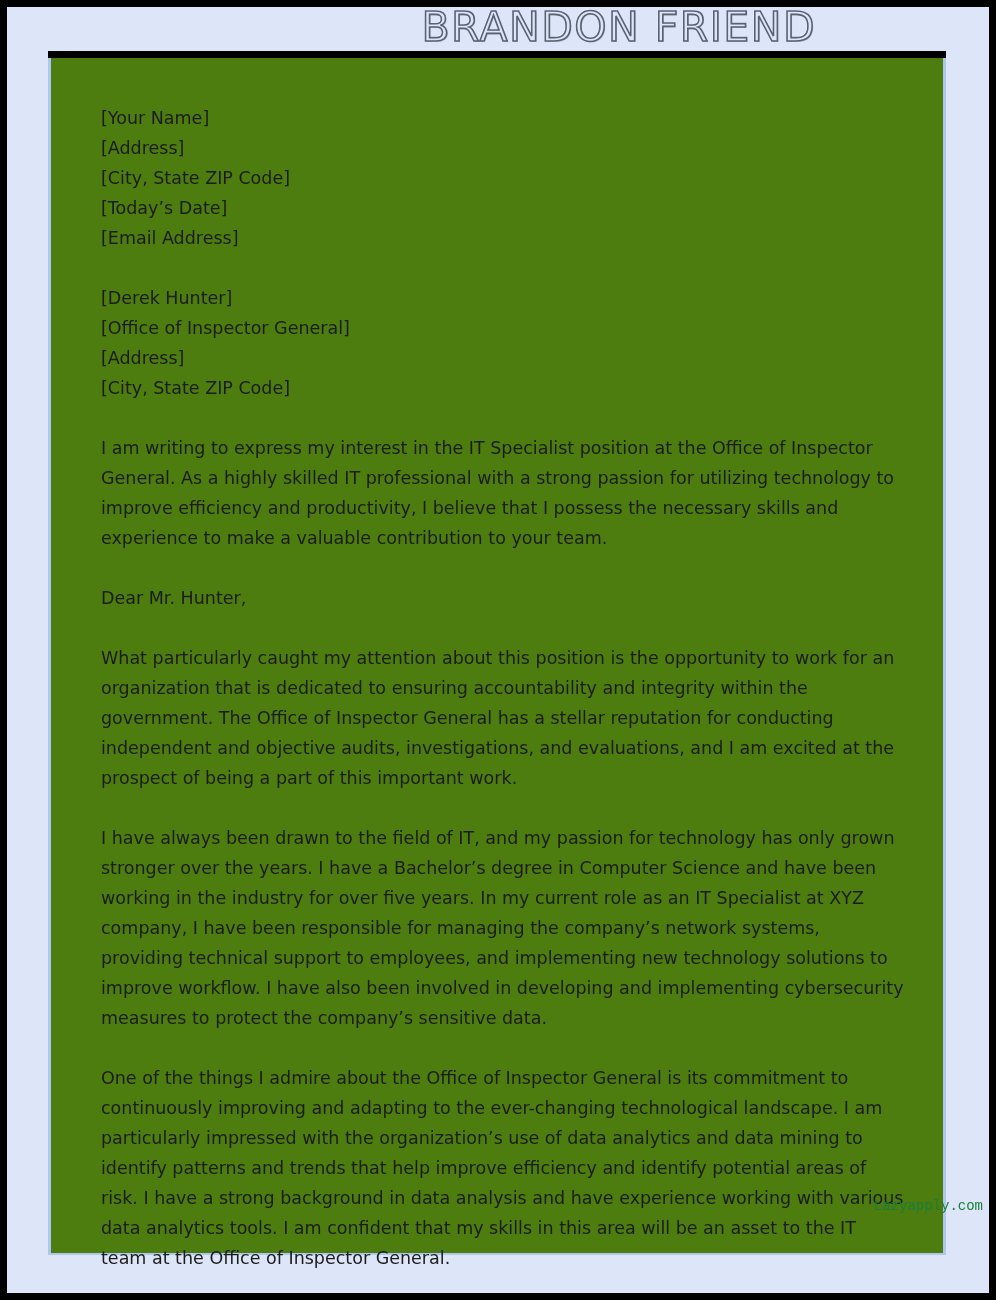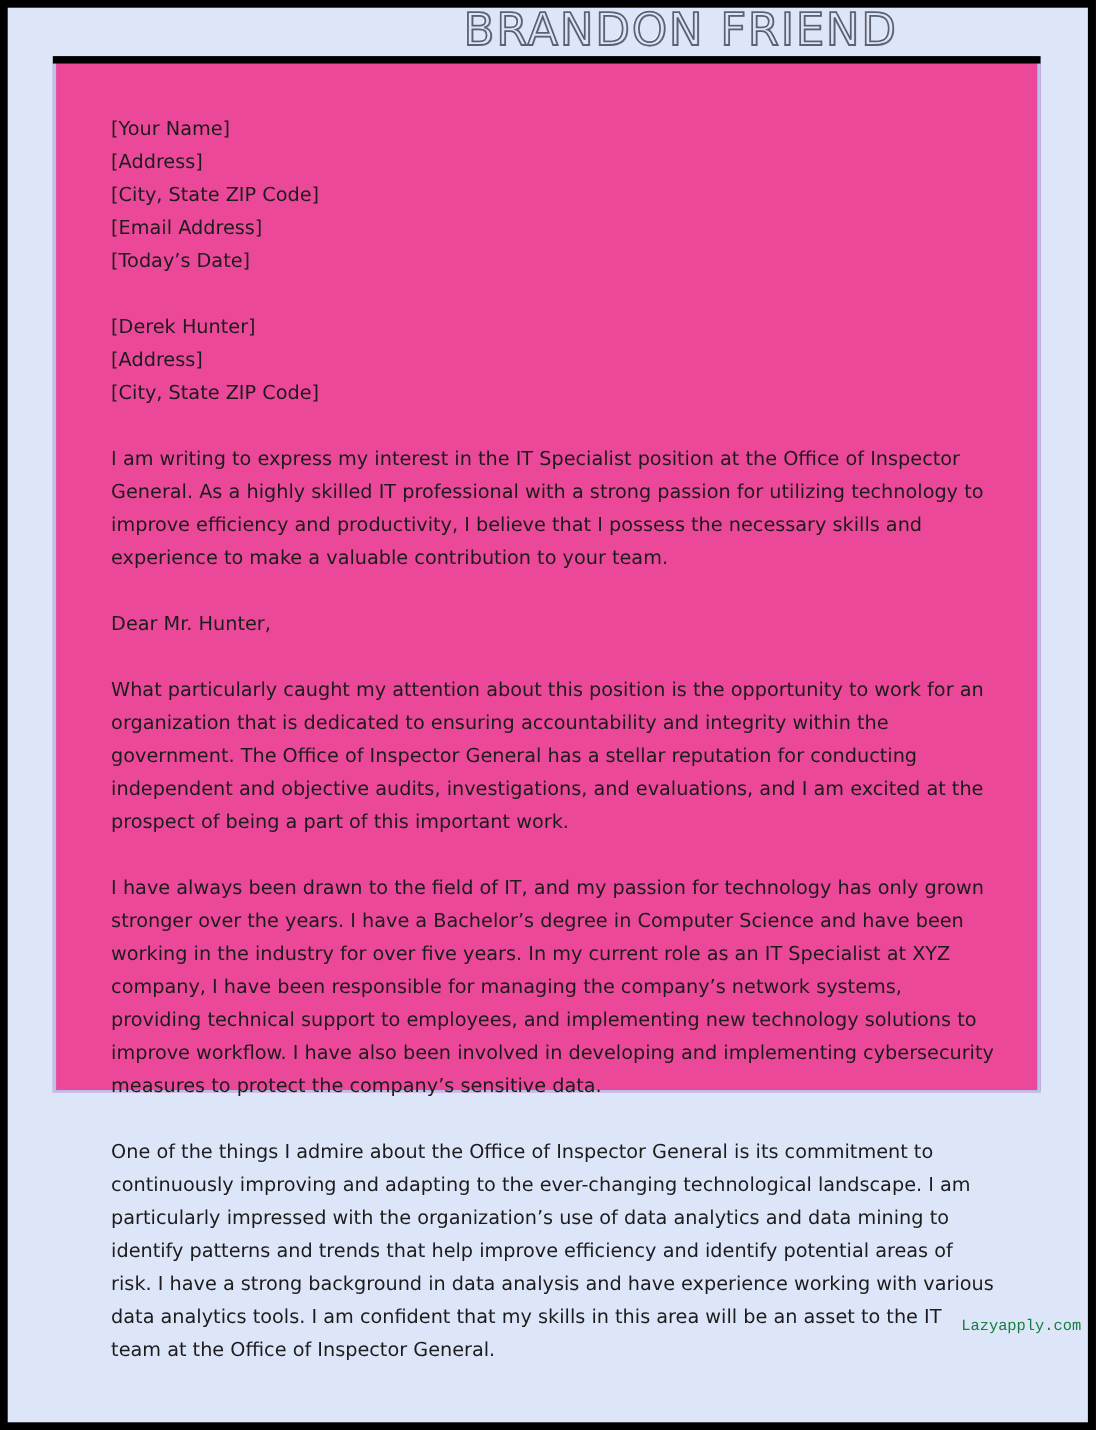--- a/index.html
+++ b/index.html
@@ -70,22 +70,22 @@
     height: 7px;
     background: #000000;
   }
 
   
   #letter-sheet {
     position: absolute;
     left: 41px;
     top: 51px;
     width: 898px;
-    height: 935px;
-    background: #ec4899;
+    height: 1197px;
+    background: #4d7c0f;
     border-left: 3px solid #aec6f0;
     border-right: 3px solid #aec6f0;
     border-bottom: 2px solid #aec6f0;
     box-sizing: border-box;
     overflow: visible;
   }
 
   
   #letter-body {
     position: absolute;
@@ -137,26 +137,27 @@
     <div id="header-rule"></div>
 
     <div id="letter-sheet">
 
       <div id="letter-body">
 
         <div class="block">
           <span class="line">[Your Name]</span>
           <span class="line">[Address]</span>
           <span class="line">[City, State ZIP Code]</span>
+          <span class="line">[Today’s Date]</span>
           <span class="line">[Email Address]</span>
-          <span class="line">[Today’s Date]</span>
         </div>
 
         <div class="block">
           <span class="line">[Derek Hunter]</span>
+          <span class="line">[Office of Inspector General]</span>
           <span class="line">[Address]</span>
           <span class="line">[City, State ZIP Code]</span>
         </div>
 
         <div class="block">
           <p>I am writing to express my interest in the IT Specialist position at the Office of Inspector General. As a highly skilled IT professional with a strong passion for utilizing technology to improve efficiency and productivity, I believe that I possess the necessary skills and experience to make a valuable contribution to your team.</p>
         </div>
 
         <div class="block">
           <p>Dear Mr. Hunter,</p>

